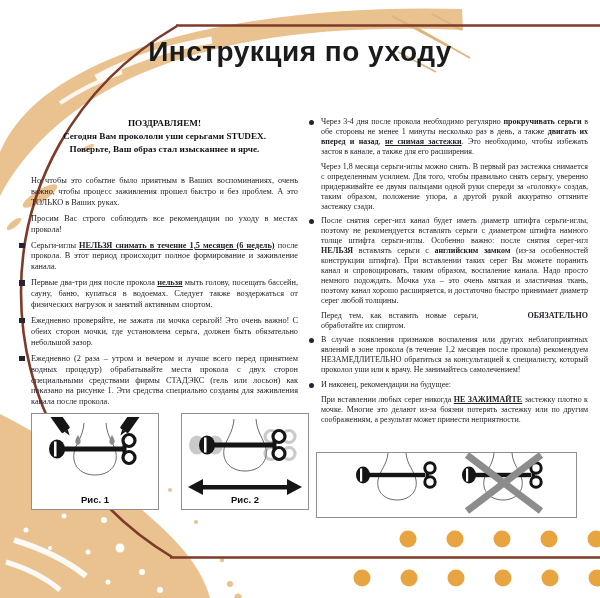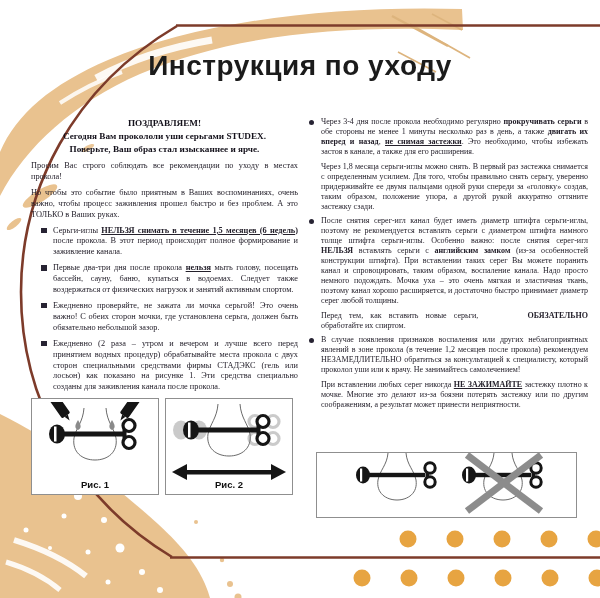--- a/index.html
+++ b/index.html
@@ -2,44 +2,44 @@
 <html><head>
 <meta charset="utf-8">
 <style>
   html,body{margin:0;padding:0;}
   body{
     width:600px;height:598px;position:relative;background:#ffffff;
     font-family:"Liberation Serif", serif;overflow:hidden;
   }
   .bg{position:absolute;left:0;top:0;width:600px;height:598px;z-index:0;}
   .page-title{
-    position:absolute;top:50px;left:0;right:0;text-align:center;z-index:2;
+    position:absolute;top:36px;left:0;right:0;text-align:center;z-index:2;
     font-family:"Liberation Sans", sans-serif;font-weight:bold;
     font-size:28px;color:#1b1b1b;letter-spacing:.5px;
   }
   .col{position:absolute;z-index:2;color:#24202b;}
   .col-left{left:31px;top:117px;width:267px;font-size:8.3px;line-height:10.9px;}
   .col-right{left:309px;top:117px;width:279px;font-size:8px;line-height:10px;}
   .congrats{
     text-align:center;font-weight:bold;font-size:9.2px;line-height:13px;
-    color:#14111b;margin-bottom:5px;
+    color:#14111b;margin-bottom:20px;
   }
   .para{margin:0 0 5px 0;text-align:justify;}
   .item{position:relative;margin-bottom:5px;}
-  .col-left .item{padding-left:0;margin-left:22px;}
+  .col-left .item{padding-left:0;}
   .col-left .mk{
     position:absolute;left:-12px;top:2px;width:5.5px;height:5.5px;background:#272333;
   }
   .col-right .item{padding-left:12px;}
   .col-right .para{margin-bottom:4px;}
   .col-right .mk{
     position:absolute;left:0;top:2.5px;width:5px;height:5px;background:#272333;border-radius:50%;
   }
   .col-right .noind{padding-left:12px;}
-  .figs{display:flex;gap:6px;margin:4px 0 5px 0;}
+  .figs{display:flex;gap:22px;margin:4px 0 5px 0;}
   .figbox{
     width:128px;height:97px;border:1px solid #8f8f8f;background:#fff;
     position:relative;box-sizing:border-box;flex:none;
   }
   .figbox svg{position:absolute;left:0;top:3px;}
   .figlabel{
     position:absolute;bottom:3px;left:0;right:0;text-align:center;
     font-family:"Liberation Sans", sans-serif;font-weight:bold;font-size:9.5px;color:#111;
   }
   .bottom-fig{
@@ -113,22 +113,22 @@
 </svg>
 
 <div class="page-title">Инструкция по уходу</div>
 
 <div class="col col-left">
   <div class="congrats">
     <div>ПОЗДРАВЛЯЕМ!</div>
     <div>Сегодня Вам прокололи уши серьгами STUDEX.</div>
     <div>Поверьте, Ваш образ стал изысканнее и ярче.</div>
   </div>
+  <p class="para">Но чтобы это событие было приятным в Ваших воспоминаниях, очень важно, чтобы процесс заживления прошел быстро и без проблем. А это ТОЛЬКО в Ваших руках.</p>
   <p class="para">Просим Вас строго соблюдать все рекомендации по уходу в местах прокола!</p>
-  <p class="para">Но чтобы это событие было приятным в Ваших воспоминаниях, очень важно, чтобы процесс заживления прошел быстро и без проблем. А это ТОЛЬКО в Ваших руках.</p>
 
   <div class="item">
     <span class="mk"></span>
     <div class="para"><span>Серьги-иглы </span><span style="font-weight: bold; text-decoration: underline;">НЕЛЬЗЯ снимать в течение 1,5 месяцев (6 недель)</span><span> после прокола. В этот период происходит полное формирование и заживление канала.</span></div>
   </div>
   <div class="item">
     <span class="mk"></span>
     <div class="para"><span>Первые два-три дня после прокола </span><span style="font-weight: bold; text-decoration: underline;">нельзя</span><span> мыть голову, посещать бассейн, сауну, баню, купаться в водоемах. Следует также воздержаться от физических нагрузок и занятий активным спортом.</span></div>
   </div>
   <div class="item">
@@ -205,20 +205,24 @@
   </div>
   <div class="noind para"><span>Через 1,8 месяца серьги-иглы можно снять. В первый раз застежка снимается с определенным усилием. Для того, чтобы правильно снять серьгу, уверенно придерживайте ее двумя пальцами одной руки спереди за «головку» создав, таким образом, положение упора, а другой рукой аккуратно оттяните застежку сзади.</span></div>
   <div class="item">
     <span class="mk"></span>
     <div class="para"><span>После снятия серег-игл канал будет иметь диаметр штифта серьги-иглы, поэтому не рекомендуется вставлять серьги с диаметром штифта намного толще штифта серьги-иглы. Особенно важно: после снятия серег-игл </span><span style="font-weight: bold;">НЕЛЬЗЯ</span><span> вставлять серьги с </span><span style="font-weight: bold;">английским замком</span><span> (из-за особенностей конструкции штифта). При вставлении таких серег Вы можете поранить канал и спровоцировать, таким образом, воспаление канала. Надо просто немного подождать. Мочка уха – это очень мягкая и эластичная ткань, поэтому канал хорошо расширяется, и достаточно быстро принимает диаметр серег любой толщины.</span></div>
   </div>
   <div class="noind para"><span>Перед тем, как вставить новые серьги, </span><span style="font-weight: bold; margin-left: 42px;">ОБЯЗАТЕЛЬНО</span><span> обработайте их спиртом.</span></div>
   <div class="item">
     <span class="mk"></span>
     <div class="para"><span>В случае появления признаков воспаления или других неблагоприятных явлений в зоне прокола (в течение 1,2 месяцев после прокола) рекомендуем </span><span style="font-weight: normal;">НЕЗАМЕДЛИТЕЛЬНО</span><span> обратиться за консультацией к специалисту, который проколол уши или к врачу. Не занимайтесь самолечением!</span></div>
+  </div>
+  <div class="item">
+    <span class="mk"></span>
+    <div class="para"><span>И наконец, рекомендации на будущее:</span></div>
   </div>
   <div class="noind para"><span>При вставлении любых серег никогда </span><span style="font-weight: bold; text-decoration: underline;">НЕ ЗАЖИМАЙТЕ</span><span> застежку плотно к мочке. Многие это делают из-за боязни потерять застежку или по другим соображениям, а результат может принести неприятности.</span></div>
 </div>
 
 <div class="bottom-fig">
   <svg width="259" height="64" viewBox="0 0 259 64">
 
     <path d="M71 0 C70 12 63 17 61 27 C59 40 69 47 80 47 C91 47 101 40 99 27 C97 17 90 12 89 0" stroke="#6a6a6a" stroke-width="1" fill="none"></path>
     <g>
       <rect x="52" y="19.8" width="56" height="4.4" fill="#151515"></rect>

